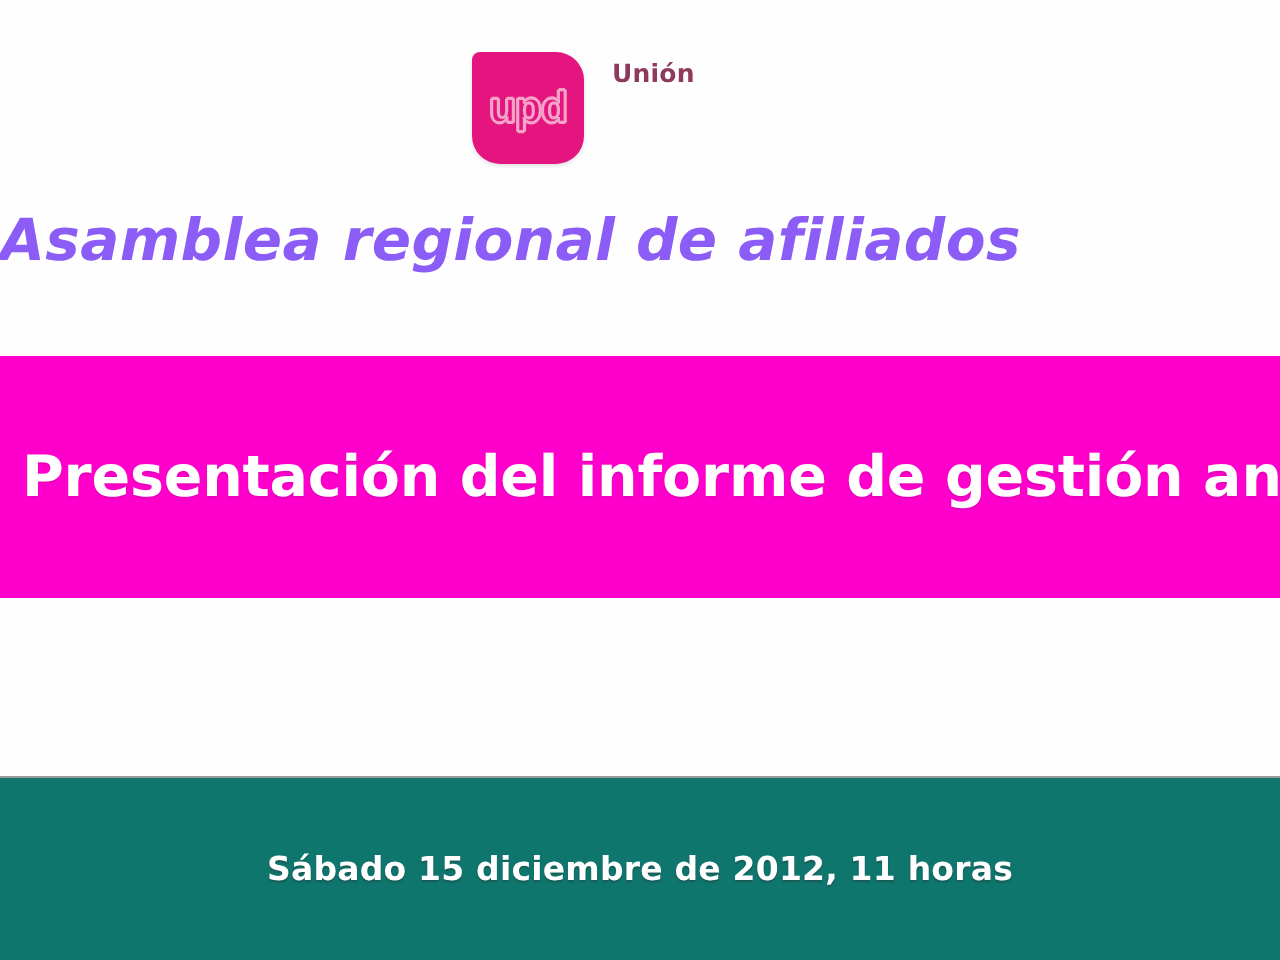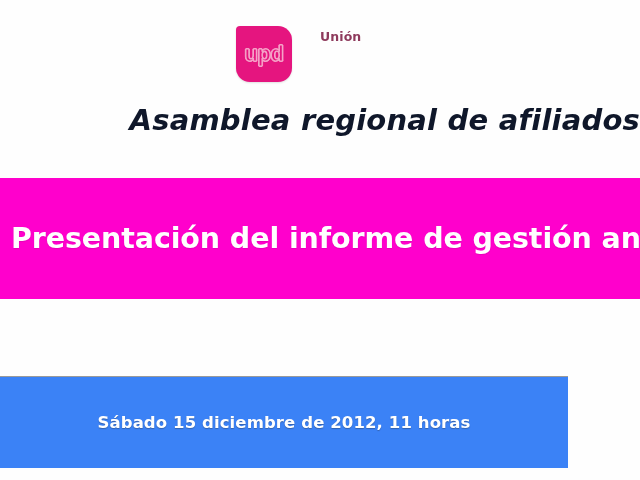--- a/index.html
+++ b/index.html
@@ -53,42 +53,42 @@
     font-size: 22px;
     letter-spacing: -0.5px;
     color: #e5157f;
     -webkit-text-stroke: 1.2px #f5a3c8;
     text-shadow:
       -1px 0 #f29ec4, 1px 0 #f29ec4,
       0 -1px #f29ec4, 0 1px #f29ec4;
     line-height: 1;
   }
   #logo-wordmark {
-    margin-left: 28px;
+    margin-left: 14px;
     padding-top: 2px;
     color: #8e3a5c;
     font-family: "DejaVu Sans", sans-serif;
     font-weight: 700;
     font-size: 12.5px;
     line-height: 1.36;
     letter-spacing: 0.1px;
     white-space: nowrap;
   }
   #logo-wordmark span {
     display: block;
   }
 
   
   #slide-subtitle {
     position: absolute;
     left: 0;
     right: 0;
     top: 103px;
-    text-align: right;
-    color: #0f172a;
+    text-align: left;
+    color: #8b5cf6;
     font-family: "DejaVu Sans", sans-serif;
     font-style: italic;
     font-weight: 700;
     font-size: 29px;
     letter-spacing: 0.2px;
     white-space: nowrap;
   }
 
   
   #title-band {
@@ -113,24 +113,24 @@
     font-size: 28.5px;
     letter-spacing: -0.1px;
     white-space: nowrap;
     text-shadow: 0 1px 1px rgba(150,0,120,0.22);
   }
 
   
   #footer-band {
     position: absolute;
     left: 0;
-    top: 376px;
-    width: 568px;
+    top: 388px;
+    width: 640px;
     height: 92px;
-    background: #3b82f6;
+    background: #0f766e;
     border-top: 1px solid #9a9a9a;
     box-sizing: border-box;
     display: flex;
     flex-direction: column;
     align-items: center;
     justify-content: center;
   }
   .footer-line {
     color: #ffffff;
     font-family: "DejaVu Sans", sans-serif;

